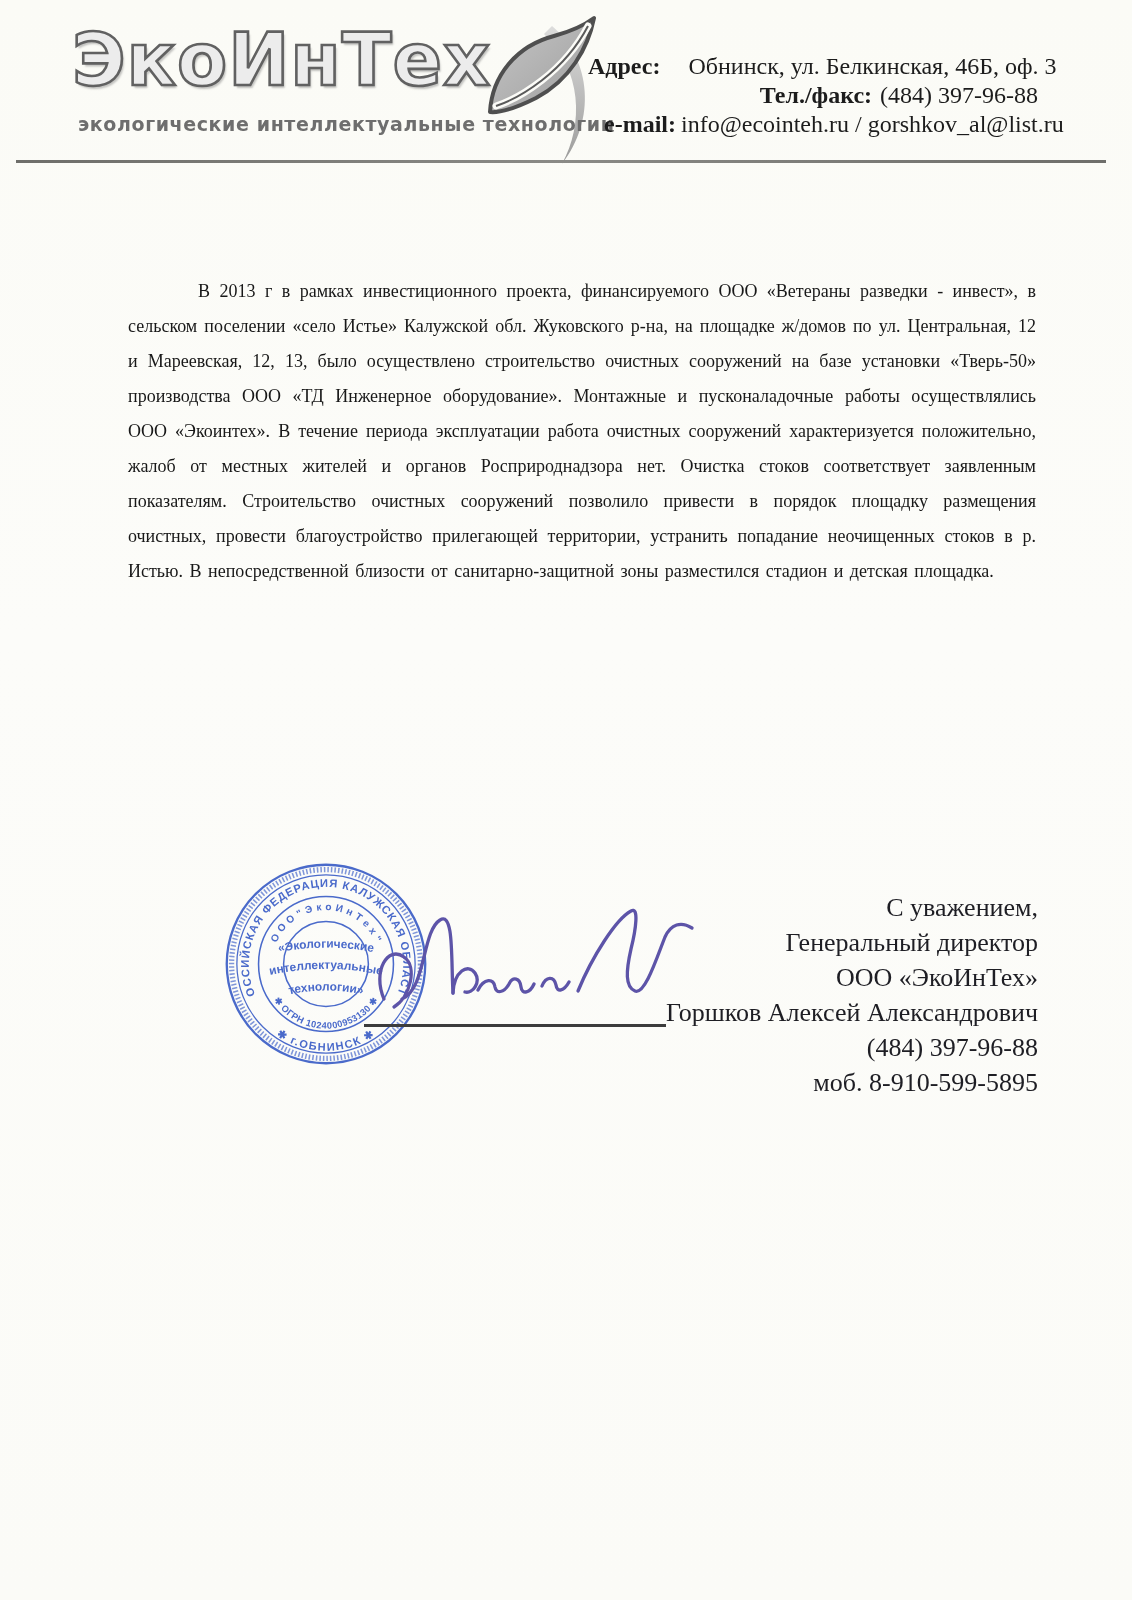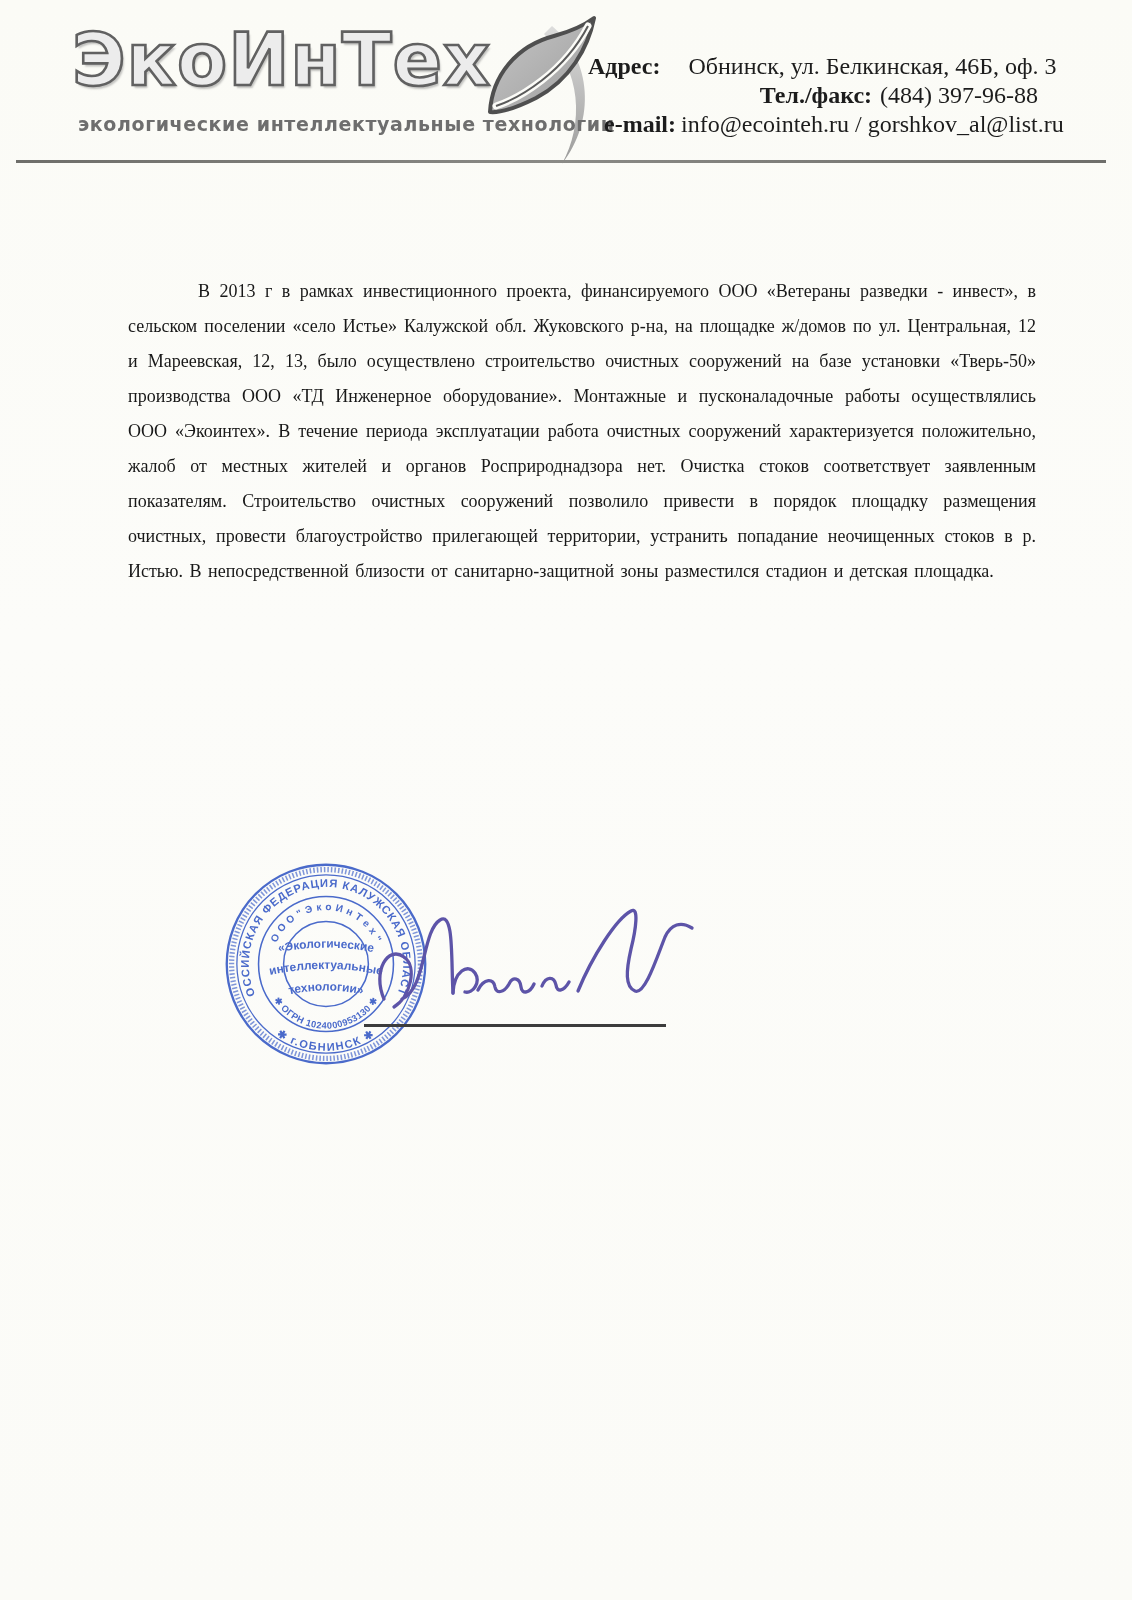--- a/index.html
+++ b/index.html
@@ -157,14 +157,22 @@
   <svg class="signature-svg" viewBox="0 0 330 145" aria-hidden="true">
     <g fill="none" stroke="#5d54a8" stroke-width="3.3" stroke-linecap="round" stroke-linejoin="round">
       <path d="M16,104 C4,76 20,50 36,62 C50,72 42,102 26,112 M34,104 C58,94 54,36 72,25 C86,16 83,64 85,98"></path>
       <path d="M85,98 C86,76 100,68 107,78 C113,87 105,99 97,97 M110,95 C116,83 126,83 127,92 C128,99 136,98 141,89 C145,81 152,83 153,92 C154,100 162,98 166,89 M174,91 C178,81 186,81 188,90 C189,98 196,96 201,87"></path>
       <path d="M210,96 C224,62 248,24 263,16 C271,11 268,34 263,54 C258,76 257,92 267,96 C277,100 289,62 297,42 C303,29 313,26 324,33"></path>
     </g>
   </svg>
 
   <div class="sig-line"></div>
 
+  <div class="closing">
+    <div>С уважением,</div>
+    <div>Генеральный директор</div>
+    <div>ООО «ЭкоИнТех»</div>
+    <div>Горшков Алексей Александрович</div>
+    <div>(484) 397-96-88</div>
+    <div>моб. 8-910-599-5895</div>
+  </div>
 
 </div>
 
 </body></html>

